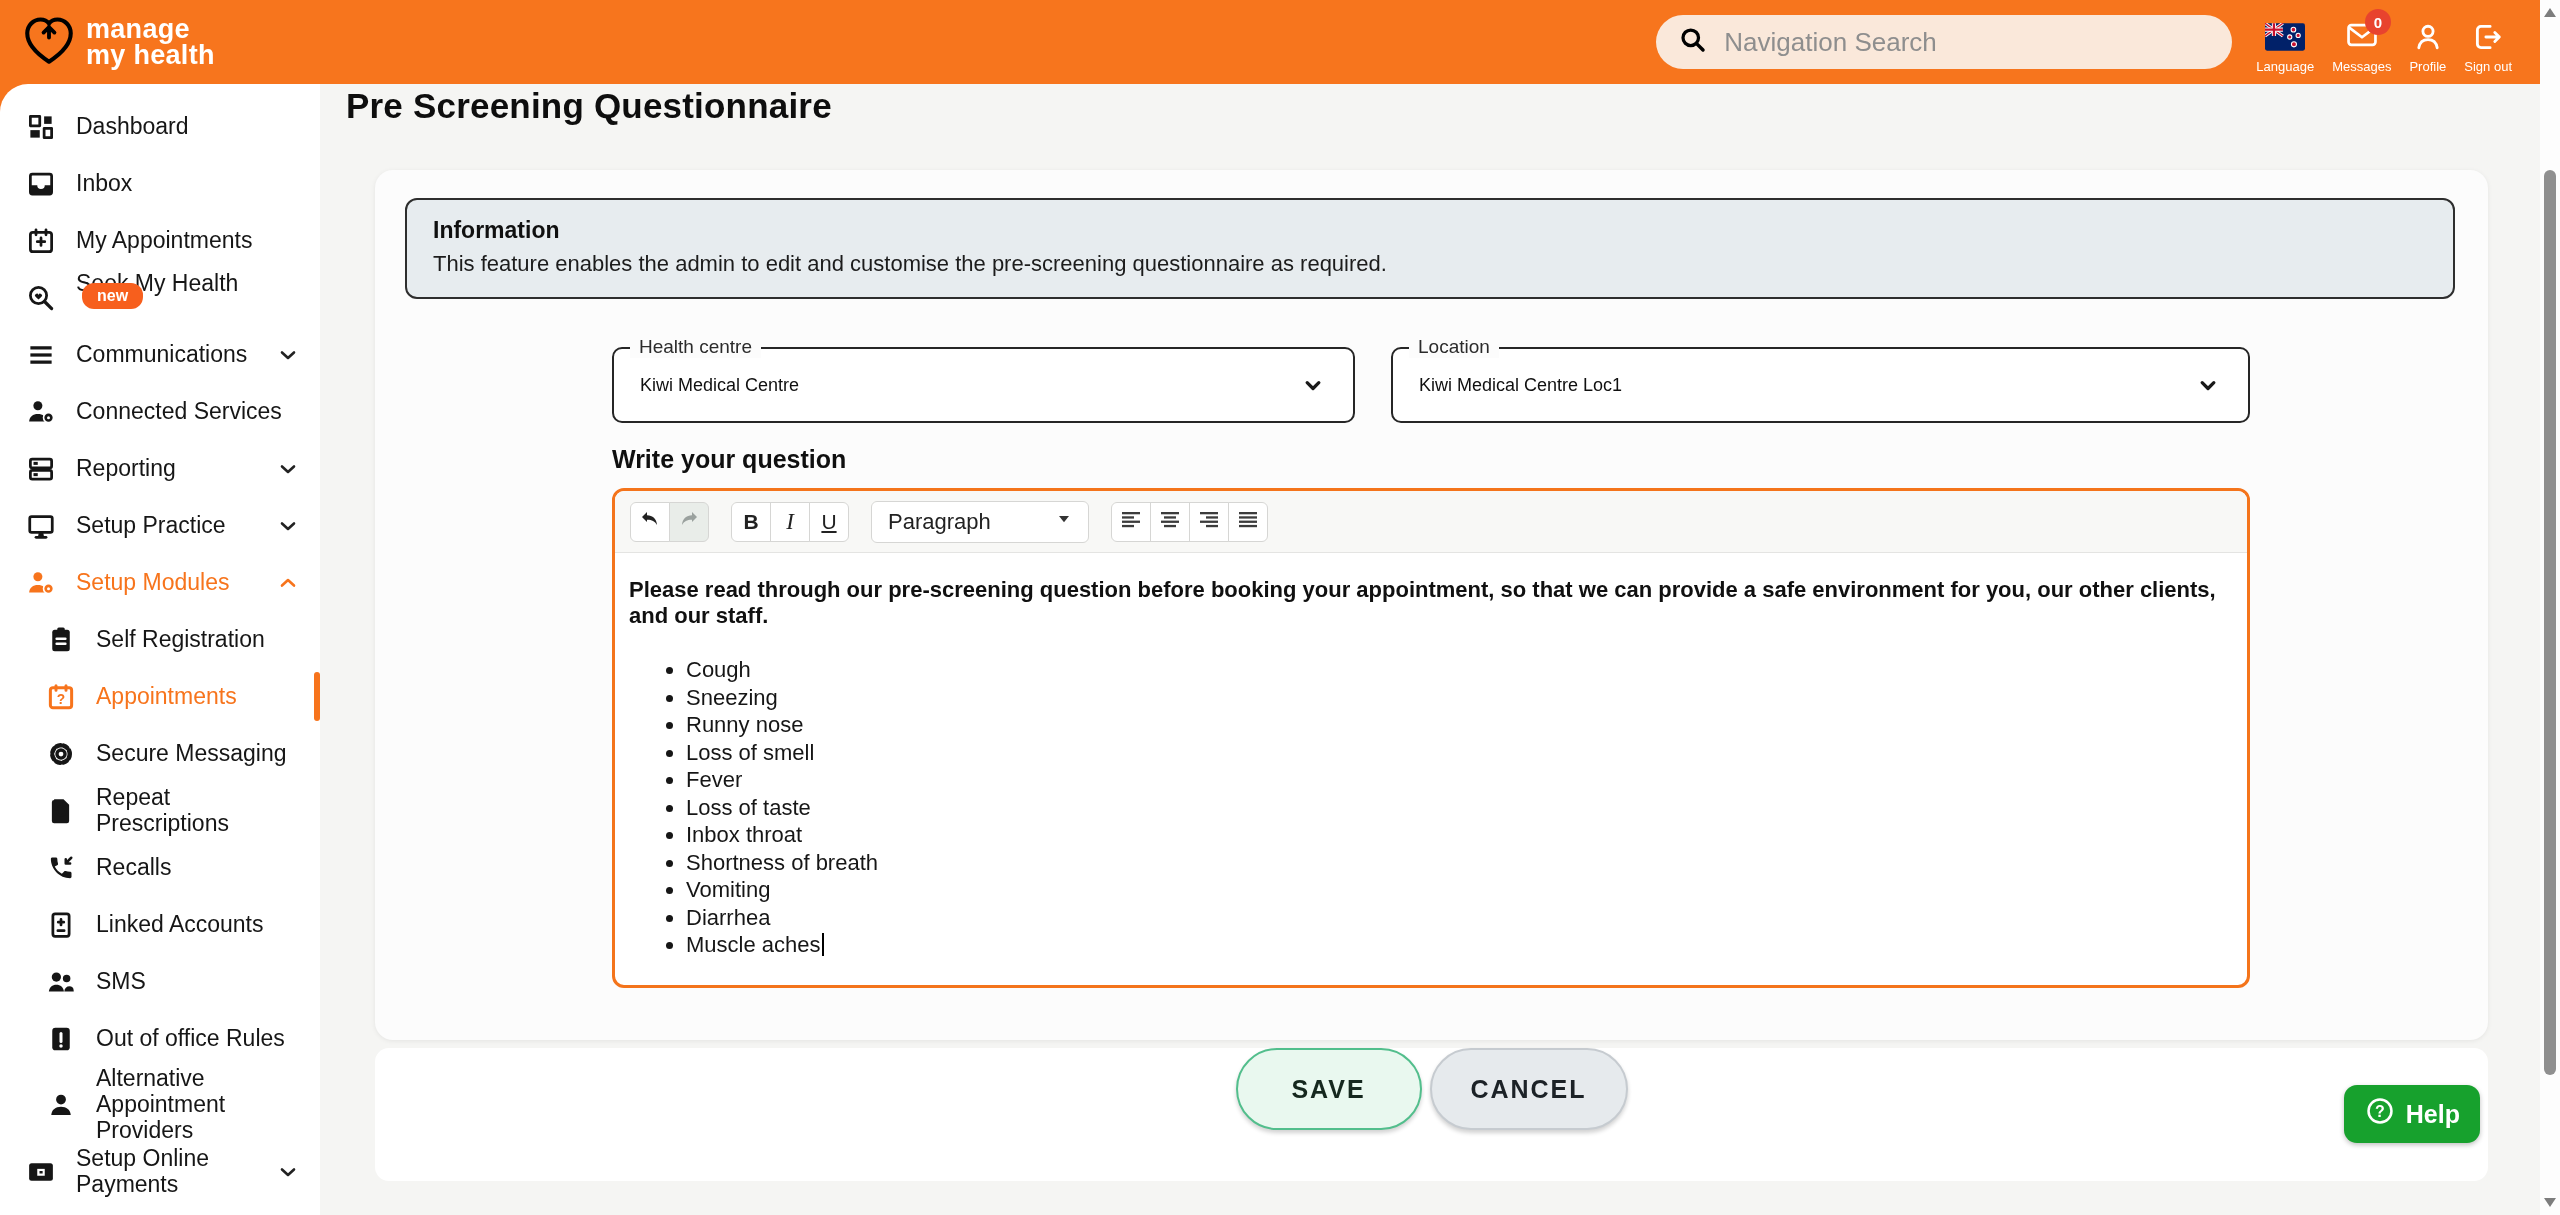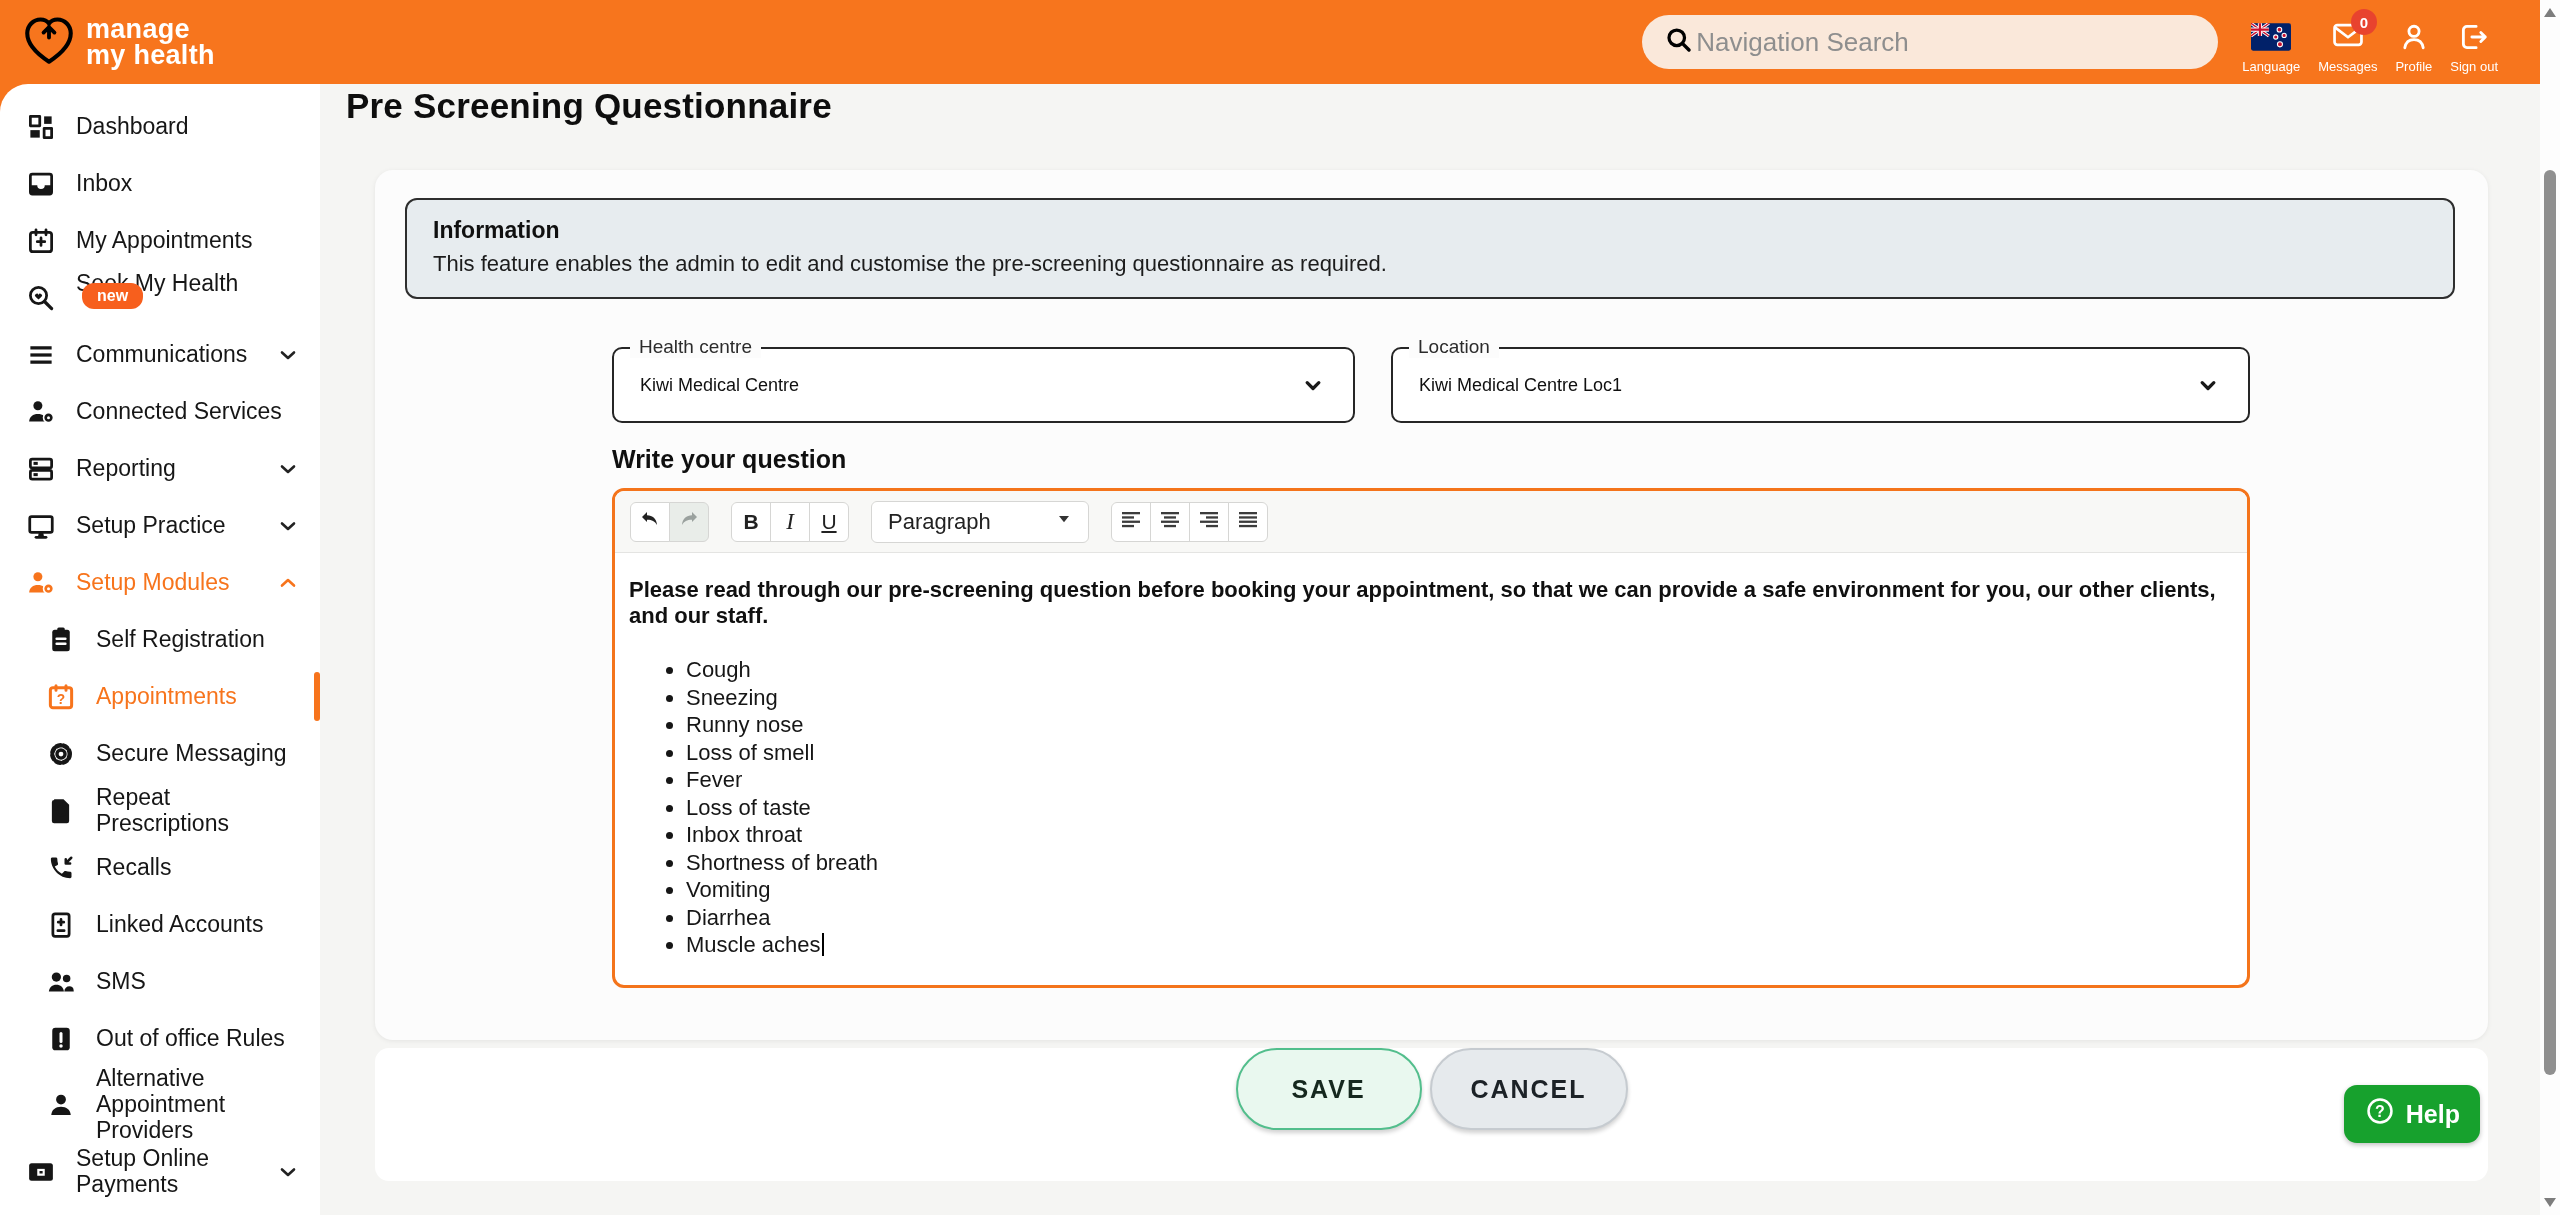--- a/index.html
+++ b/index.html
@@ -4,28 +4,28 @@
 <style>
   * { box-sizing: border-box; }
   html,body { margin:0; padding:0; }
   body {
     width:2560px; height:1215px; overflow:hidden; position:relative;
     font-family:"Liberation Sans", sans-serif; background:#F5F5F3;
   }
   
   .header {
     position:fixed; top:0; left:0; width:2540px; height:84px; background:#F7751D;
-    display:flex; align-items:center; z-index:10; padding:0 42px 0 20px;
+    display:flex; align-items:center; z-index:10; padding:0 28px 0 20px;
   }
   .logo { display:flex; align-items:center; gap:8px; cursor:pointer; }
   .logo svg { width:58px; height:58px; }
   .logo-text { color:#fff; font-weight:800; font-size:27px; line-height:26px; letter-spacing:.3px; display:flex; flex-direction:column; }
   .searchbar {
     margin-left:auto; width:576px; height:54px; border-radius:27px; background:#FAE8DA;
-    display:flex; align-items:center; padding:0 22px; 
+    display:flex; align-items:center; padding:0 22px; gap:14px;
   }
   .searchbar svg { width:30px; height:30px; flex:0 0 auto; }
   .searchbar input {
     border:none; outline:none; background:transparent; font-family:inherit;
     font-size:26px; color:#444; width:100%;
   }
   .searchbar input::placeholder { color:#8E8E8E; }
   .actions { display:flex; align-items:flex-end; gap:18px; margin-left:24px; }
   .action { display:flex; flex-direction:column; align-items:center; justify-content:flex-end; gap:4px; height:64px; cursor:pointer; position:relative; }
   .action .aicon { height:36px; display:flex; align-items:center; color:#fff; position:relative; }

